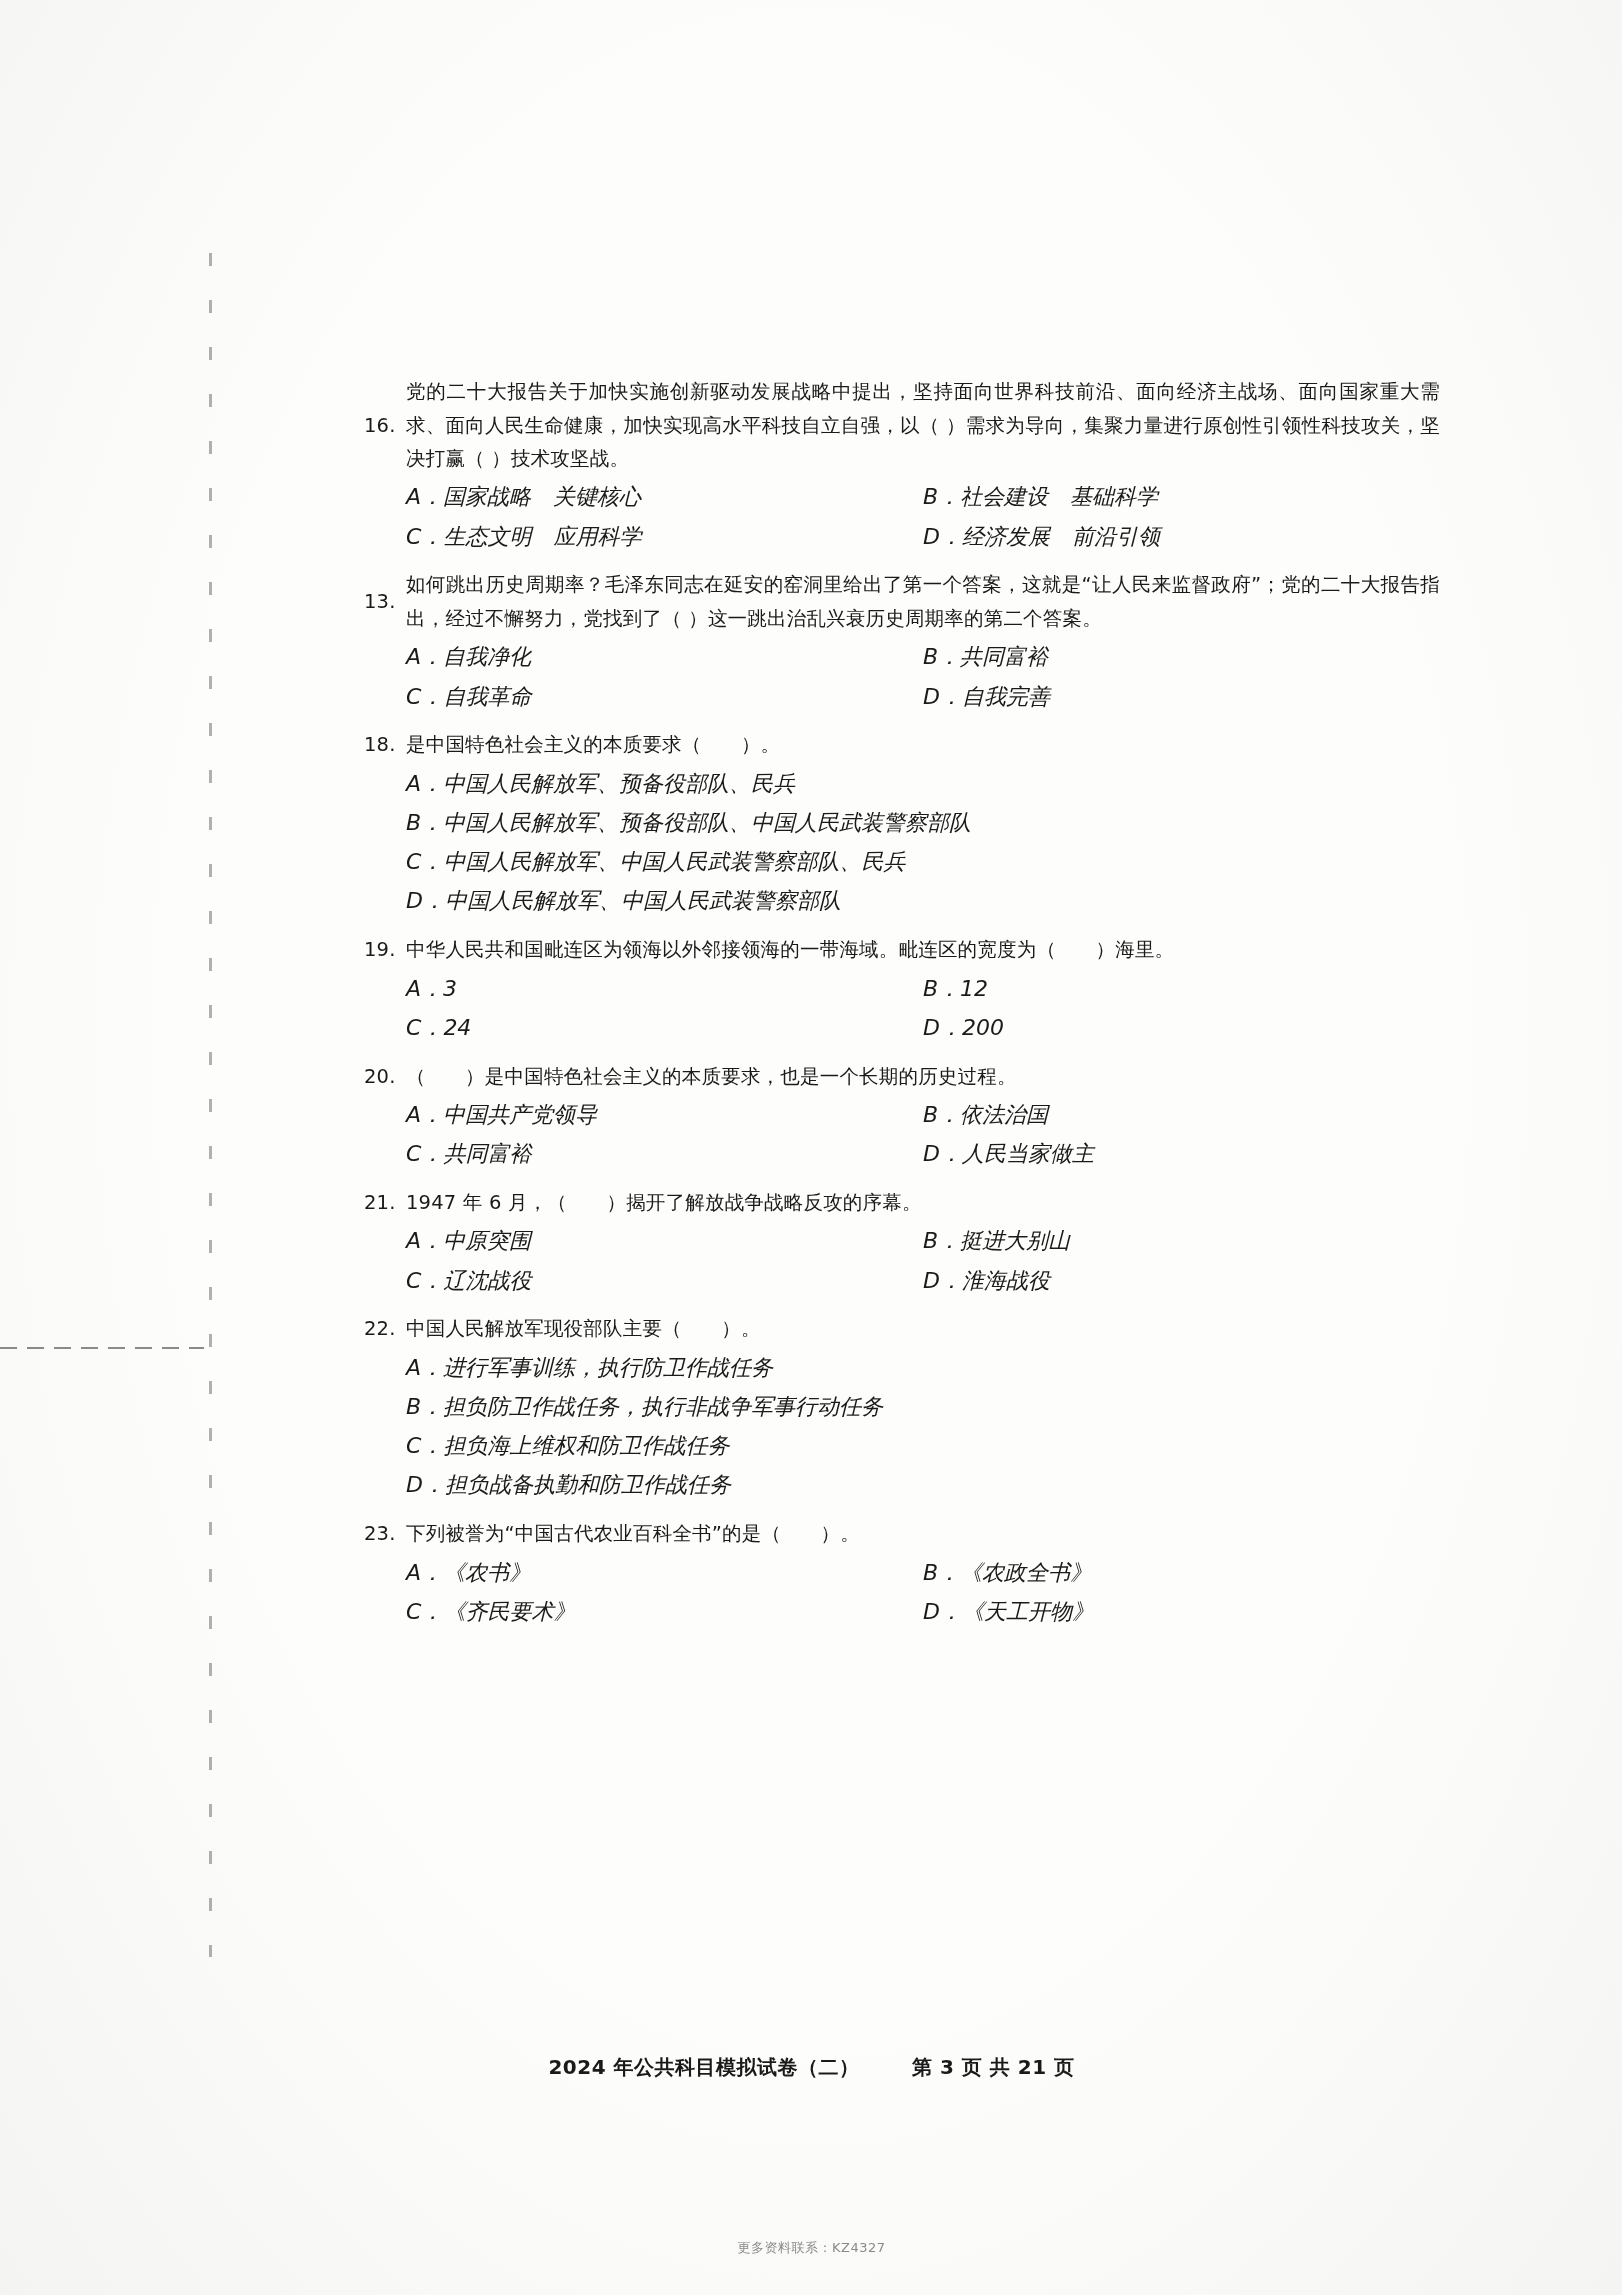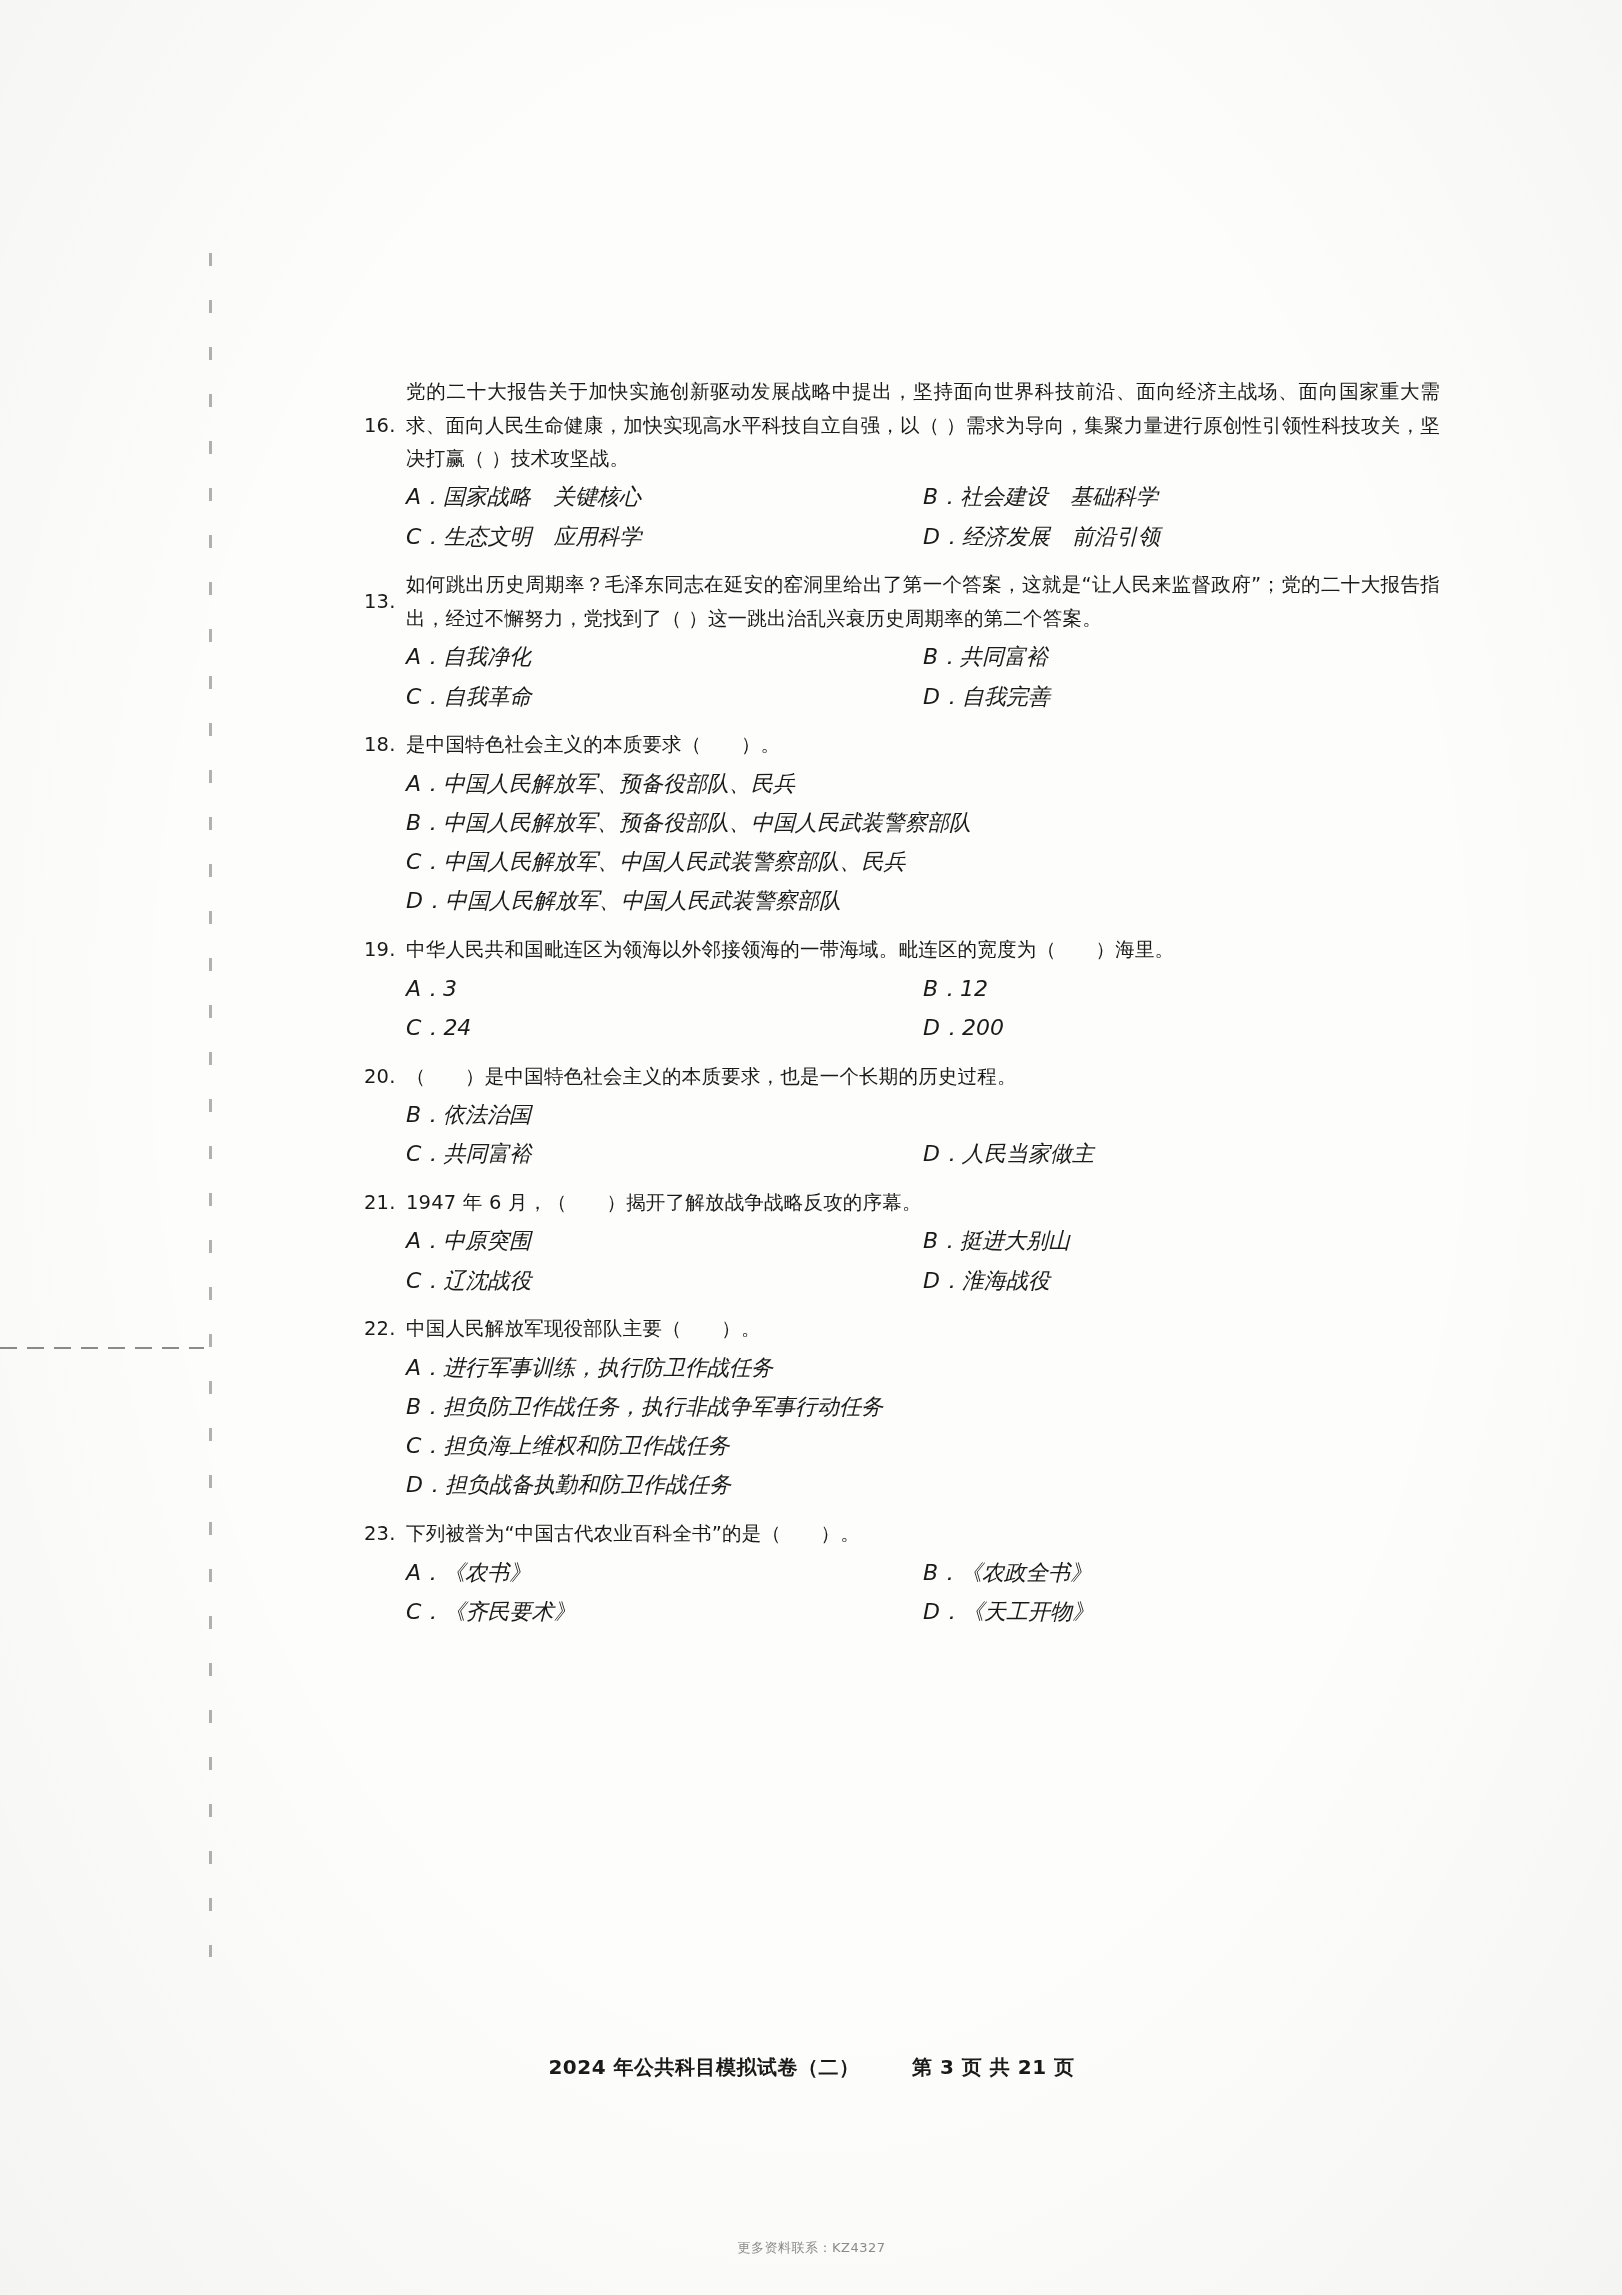--- a/index.html
+++ b/index.html
@@ -209,20 +209,21 @@
           </div>
         </div>
       </div>
       <div class="q-block">
         <div class="q-head">
           <span class="q-num">20.</span>
           <span class="q-text">（　　）是中国特色社会主义的本质要求，也是一个长期的历史过程。</span>
         </div>
         <div class="options">
           <div class="opt-row">
+            <div class="opt"><span class="opt-label">A．</span><span>中国共产党领导</span></div>
             <div class="opt"><span class="opt-label">B．</span><span>依法治国</span></div>
           </div>
           <div class="opt-row">
             <div class="opt"><span class="opt-label">C．</span><span>共同富裕</span></div>
             <div class="opt"><span class="opt-label">D．</span><span>人民当家做主</span></div>
           </div>
         </div>
       </div>
       <div class="q-block">
         <div class="q-head">

